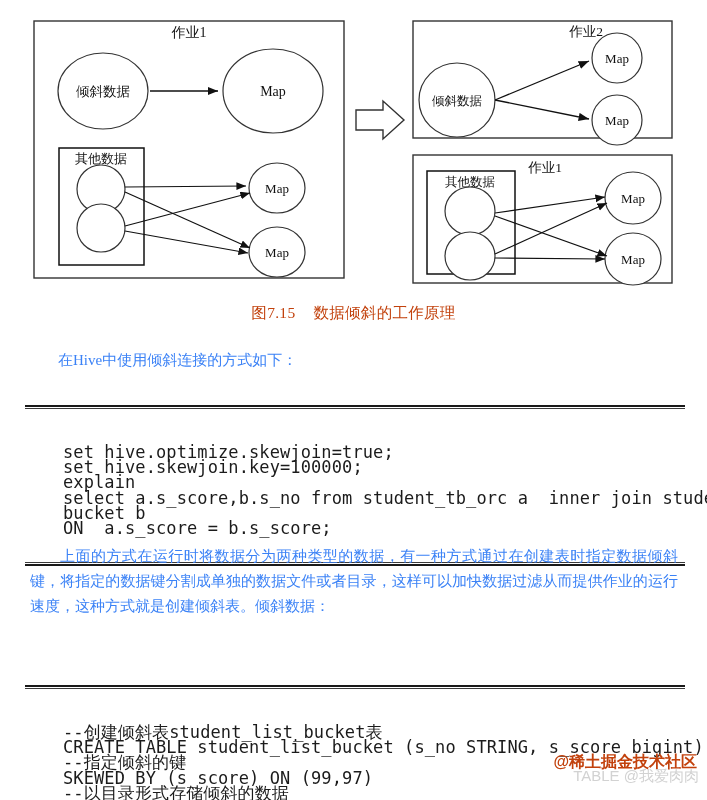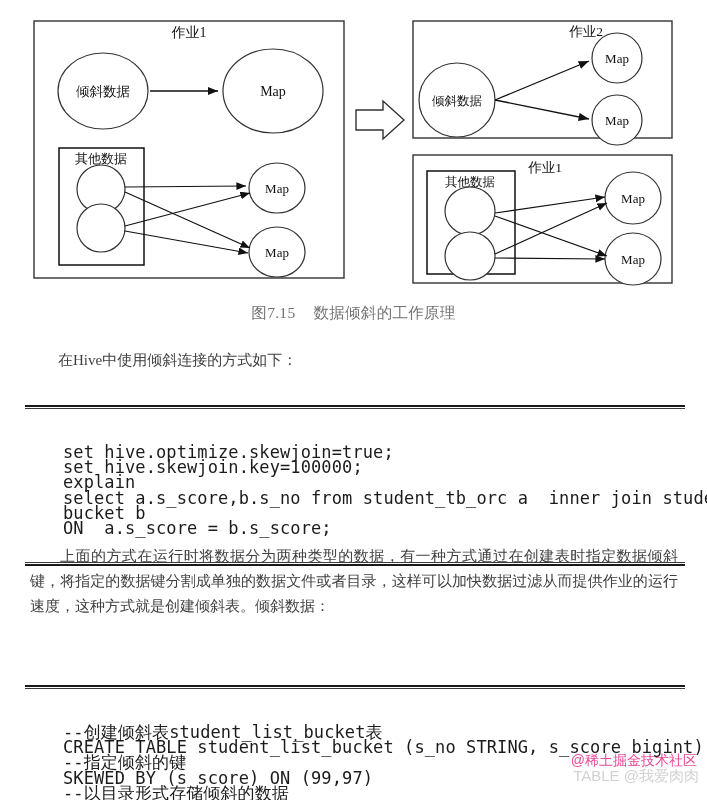--- a/index.html
+++ b/index.html
@@ -29,30 +29,30 @@
   
   .caption {
     position: absolute;
     left: 0;
     top: 303px;
     width: 707px;
     text-align: center;
     font-size: 15.5px;
     font-family: "Liberation Serif", "DejaVu Serif", serif;
     letter-spacing: 0.3px;
-    color: #737373;
+    color: #c2410c;
   }
   .caption .cap-gap { display: inline-block; width: 18px; }
 
   
   .para {
     position: absolute;
     font-size: 15px;
     line-height: 24px;
-    color: #404040;
+    color: #3b82f6;
     font-family: "Liberation Serif", "DejaVu Serif", serif;
     text-align: justify;
   }
   #para-intro {
     left: 58px;
     top: 348px;
     width: 620px;
   }
   #para-body {
     left: 30px;
@@ -94,22 +94,23 @@
   
   .watermark {
     position: absolute;
     font-family: "Liberation Sans", "DejaVu Sans", sans-serif;
     white-space: nowrap;
     pointer-events: none;
   }
   #watermark-juejin {
     right: 10px;
     top: 752px;
-    font-size: 14px;
-    color: #ec4899;
+    font-size: 16px;
+    color: #c2410c;
+    font-weight: bold;
   }
   #watermark-csdn {
     right: 8px;
     top: 767px;
     font-size: 15px;
     color: #d2d2d2;
   }
 </style>
 </head>
 <body>

